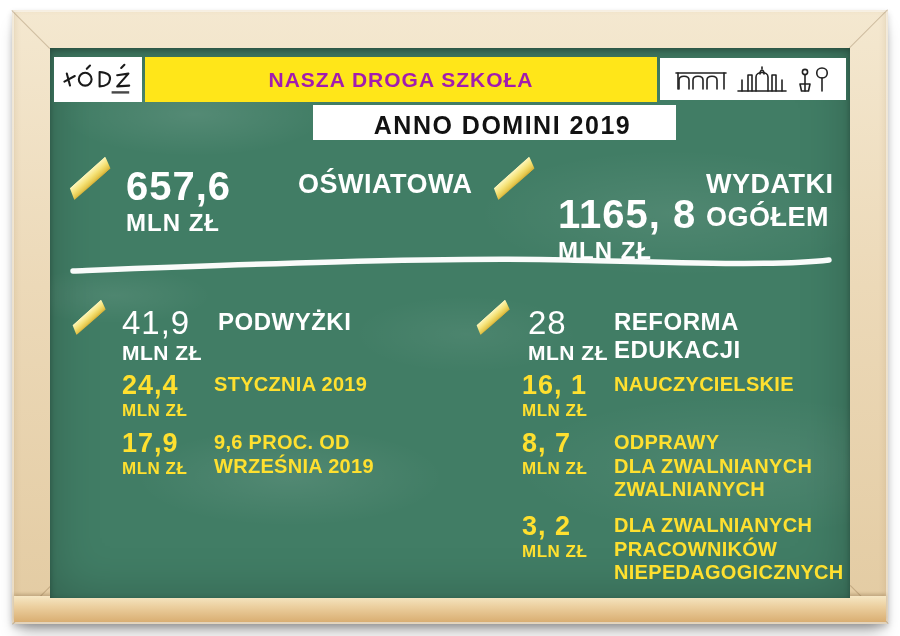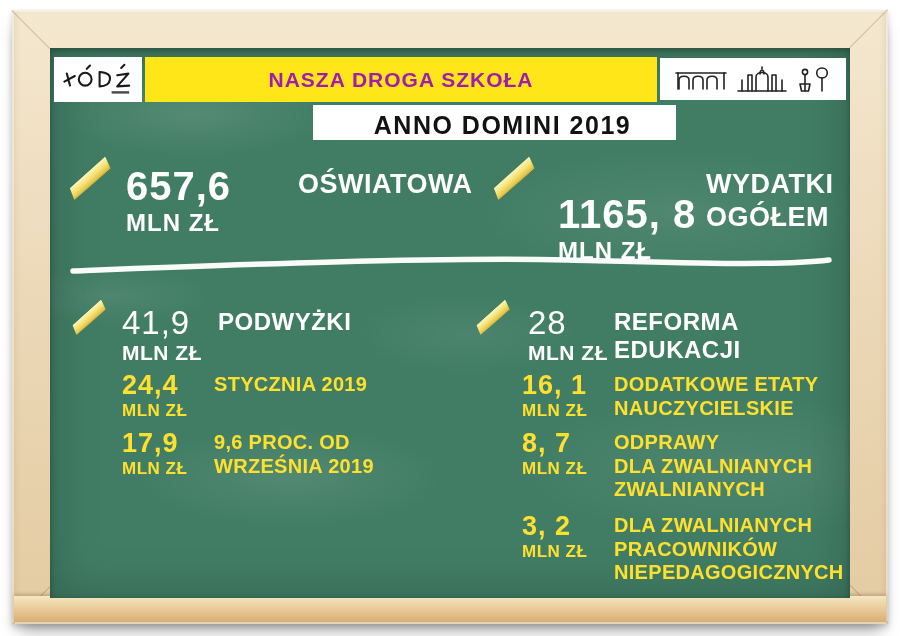--- a/index.html
+++ b/index.html
@@ -200,21 +200,20 @@
       <div class="abs lbl-sub" style="left:164px;top:384px;">
         <div>9,6 PROC. OD</div>
         <div>WRZEŚNIA 2019</div>
       </div>
 
       <div class="abs" style="left:472px;top:324px;">
         <div class="num-sub">16, 1</div>
         <div class="unit-sub">MLN ZŁ</div>
       </div>
       <div class="abs lbl-sub" style="left:564px;top:326px;">
-        <div>DODATKOWE ETATY</div>
         <div>NAUCZYCIELSKIE</div>
       </div>
 
       <div class="abs" style="left:472px;top:382px;">
         <div class="num-sub">8, 7</div>
         <div class="unit-sub">MLN ZŁ</div>
       </div>
       <div class="abs lbl-sub" style="left:564px;top:384px;">
         <div>ODPRAWY</div>
         <div>DLA ZWALNIANYCH</div>

